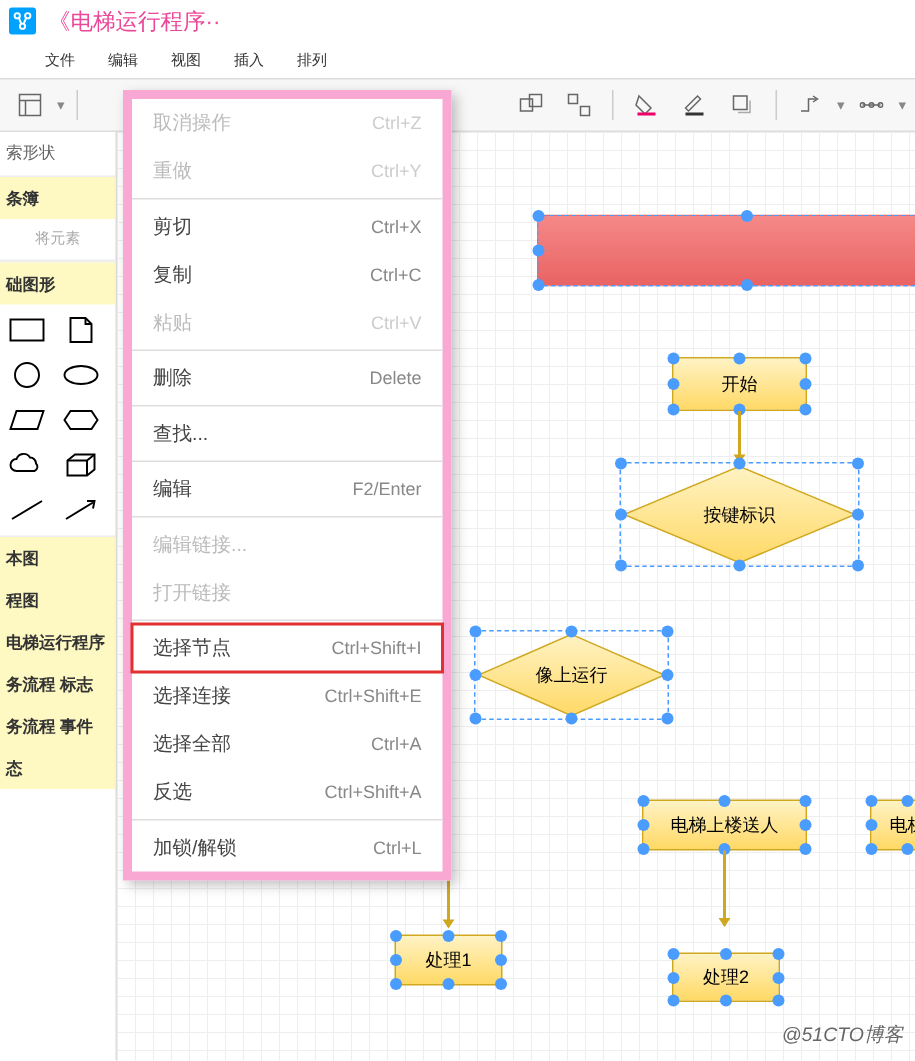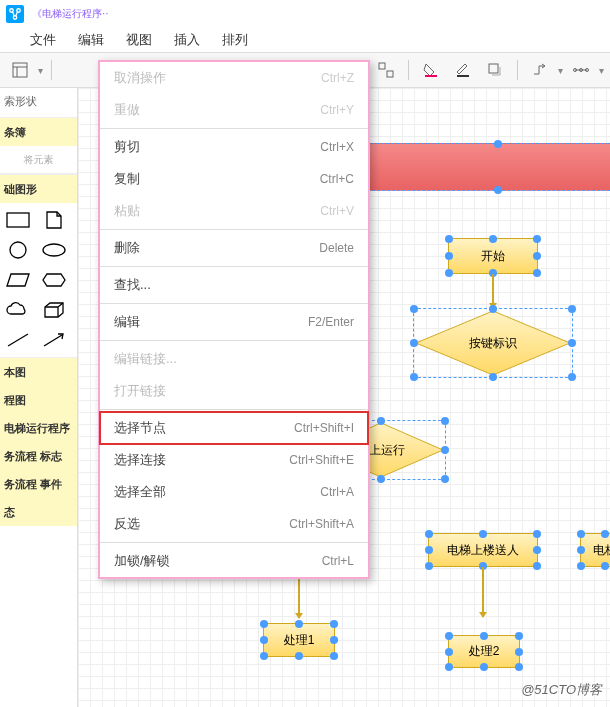--- a/index.html
+++ b/index.html
@@ -1,21 +1,21 @@
 <!DOCTYPE html>
 <html><head>
 <meta charset="utf-8">
 <style>
 * { margin:0; padding:0; box-sizing:border-box; font-family:"Microsoft YaHei",Arial,sans-serif; }
 body { width:610px; height:707px; overflow:hidden; background:#fff; position:relative; }
 .titlebar { height:28px; background:#fff; display:flex; align-items:center; padding:0 6px; gap:8px; }
 .logo { width:18px; height:18px; background:#00a2ff; border-radius:2px; display:flex; align-items:center; justify-content:center; }
 .logo svg { width:14px; height:14px; stroke:#fff; }
-.title { font-size:10px; color:#8b5cf6; }
-.menubar { height:24px; display:flex; align-items:center; padding:0 30px; gap:22px; font-size:13px; color:#333;text-align:center; }
+.title { font-size:15px; color:#ec4899; }
+.menubar { height:24px; display:flex; align-items:center; padding:0 30px; gap:22px; font-size:10px; color:#333;text-align:center; }
 .menubar span { cursor:pointer; }
 .toolbar { height:36px; border-top:1px solid #ddd; border-bottom:1px solid #ddd; background:#f7f7f7; display:flex; align-items:center; padding:0 6px; gap:4px; }
 .tbtn { width:28px; height:28px; display:flex; align-items:center; justify-content:center; cursor:pointer; border-radius:2px; color:#666; }
 .tbtn svg { width:16px; height:16px; }
 .tsep { width:1px; height:20px; background:#ccc; margin:0 4px; }
 .main { display:flex; height:calc(100% - 88px); }
 .sidebar { width:78px; border-right:1px solid #ddd; background:#fff; overflow:hidden; display:flex; flex-direction:column; }
 .sb-search { height:30px; border-bottom:1px solid #eee; font-size:11px; color:#666; padding:6px 4px; }
 .sb-group { border-bottom:1px solid #eee; }
 .sb-head { height:28px; font-size:11px; color:#333; font-weight:bold; display:flex; align-items:center; padding:0 4px; background:#fef9c3; }
@@ -34,21 +34,21 @@
 .titlebox { position:absolute; left:280px; top:55px; width:280px; height:48px; background:linear-gradient(#f58888,#e96363); border:1px solid #d94040; border-radius:3px; display:flex; align-items:center; justify-content:center; font-size:18px; color:#000; }
 .sel { border:1.5px dashed #4b9cff; }
 .n-rect { background:linear-gradient(#fff3c4,#ffd966); border:1px solid #d0a820; border-radius:4px; display:flex; align-items:center; justify-content:center; font-size:12px; }
 .n-dia { position:absolute; display:flex; align-items:center; justify-content:center; font-size:12px; }
 .n-dia .d-shape { position:absolute; inset:0; }
 .n-dia .d-shape svg { width:100%; height:100%; }
 .n-dia .d-txt { position:relative; z-index:1; }
 .arrow { position:absolute; background:#d0a820; }
 .arrow.v { width:2px; }
 .arrow.v::after { content:''; position:absolute; bottom:-5px; left:-3px; border:4px solid transparent; border-top:6px solid #d0a820; }
-.context { position:absolute; top:60px; left:98px; width:272px; background:#fff; border:2px solid #f9a8d4; box-shadow:3px 3px 8px rgba(0,0,0,.25); z-index:100; }
+.context { position:absolute; top:60px; left:82px; width:219px; background:#fff; border:6px solid #f9a8d4; box-shadow:3px 3px 8px rgba(0,0,0,.25); z-index:100; }
 .ctx-item { height:32px; display:flex; align-items:center; justify-content:space-between; padding:0 14px; font-size:13px; color:#444; cursor:pointer; }
 .ctx-item.dis { color:#bbb; cursor:default; }
 .ctx-sep { height:1px; background:#ddd; margin:2px 0; }
 .ctx-sc { color:#888; font-size:12px; }
 .ctx-item.dis .ctx-sc { color:#ccc;text-align:right; }
 .ctx-item.hl { outline:2px solid #e03030; outline-offset:-1px; }
 .h-tl{top:-4px;left:-4px}.h-tr{top:-4px;right:-4px}.h-bl{bottom:-4px;left:-4px}.h-br{bottom:-4px;right:-4px}
 .h-t{top:-4px;left:calc(50% - 4px)}.h-b{bottom:-4px;left:calc(50% - 4px)}
 .h-l{left:-4px;top:calc(50% - 4px)}.h-r{right:-4px;top:calc(50% - 4px)}
 .wm { position:absolute; right:8px; bottom:8px; font-size:13px; color:#666; z-index:50; font-style:italic;}

